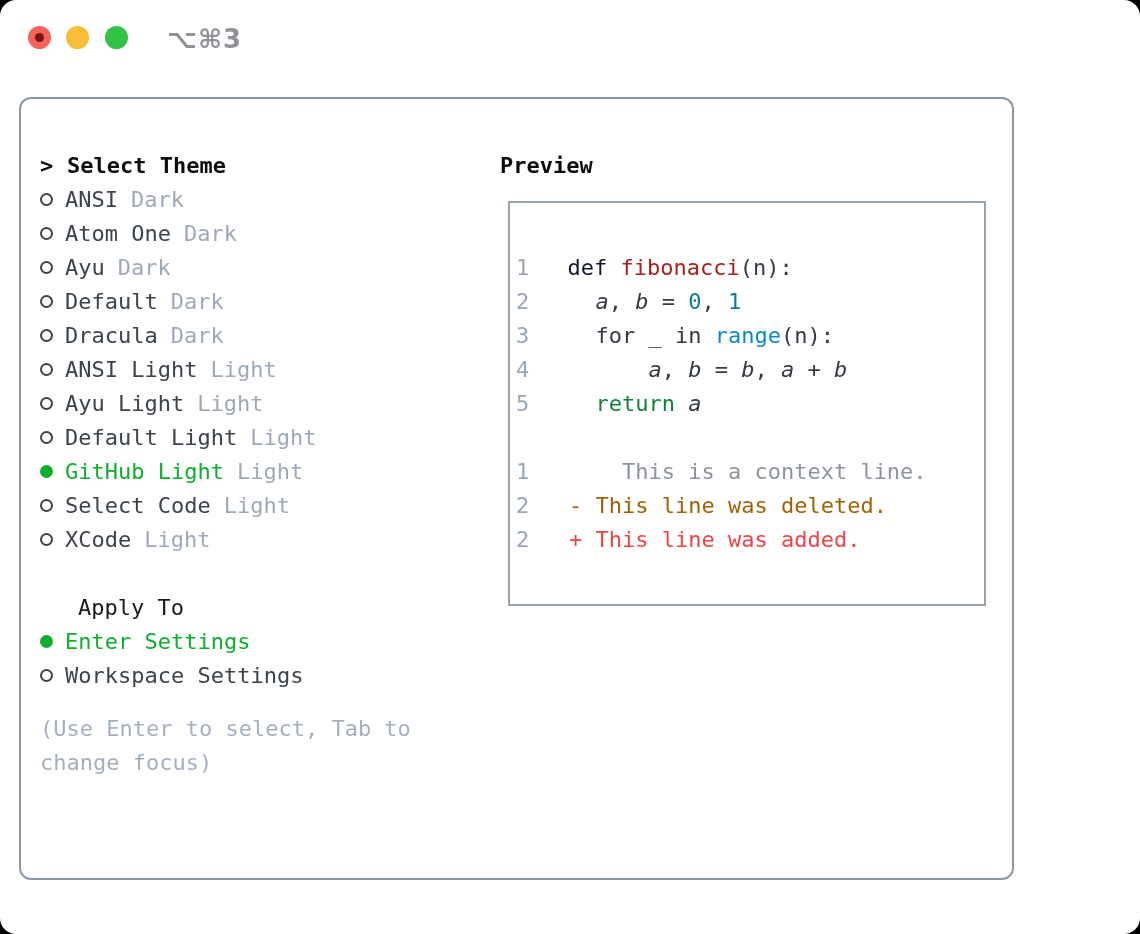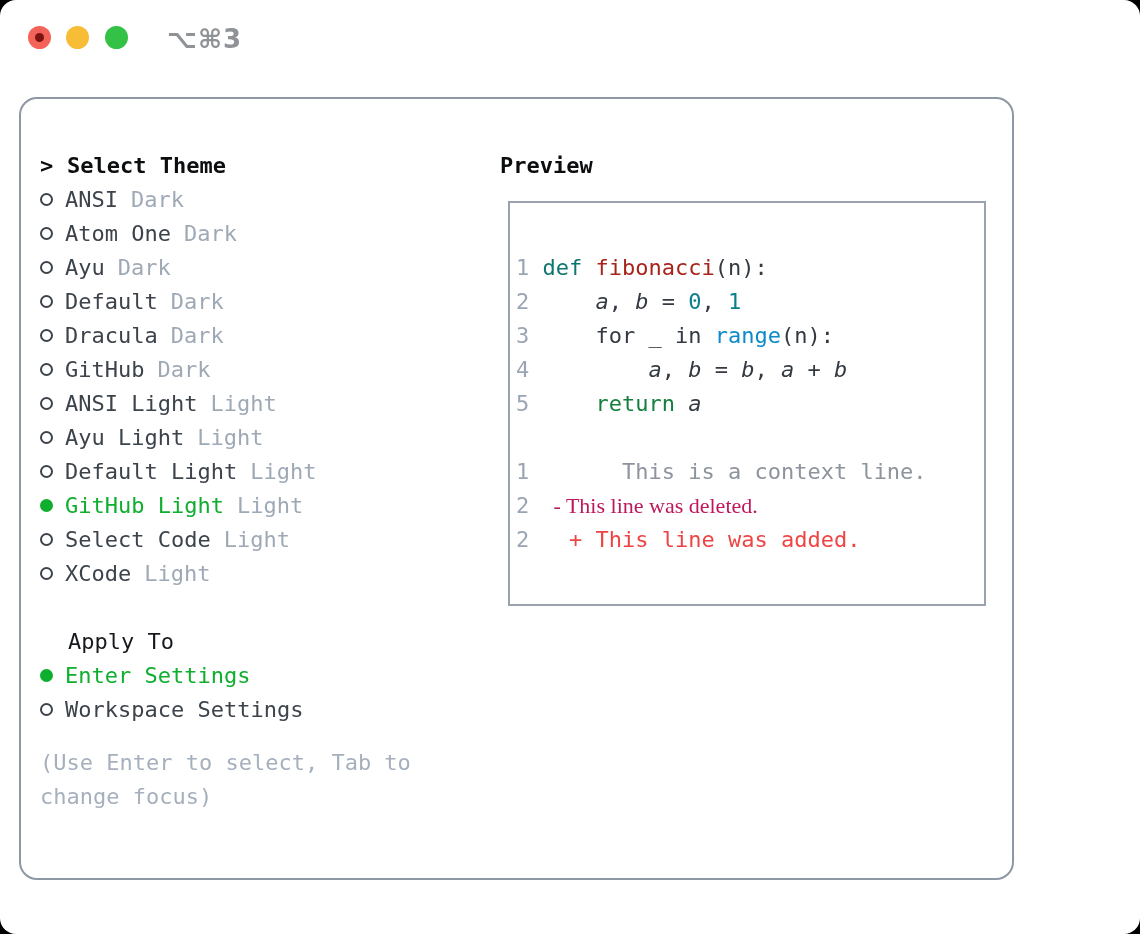--- a/index.html
+++ b/index.html
@@ -30,39 +30,39 @@
     font-family: "DejaVu Sans", "Liberation Sans", sans-serif;
     font-size: 26px; font-weight: 700; letter-spacing: 1px;
     color: var(--shortcut);
   }
 
   
   .panel {
     position: absolute; left: 19px; top: 97px;
     width: 995px; height: 783px;
     border: 2px solid var(--panel-border);
-    border-radius: 18px;
+    border-radius: 12px;
     background: #fff;
   }
 
   
   .left-col { position: absolute; left: 19px; top: 50px; width: 460px; }
   .row { height: 34px; line-height: 34px; font-size: 22px; white-space: pre; color: var(--item-text); }
   .header-row { font-weight: 700; color: var(--header-text); }
   .prompt { display: inline-block; width: 27px; }
   .bullet {
     display: inline-block; width: 13px; height: 13px; border-radius: 50%;
     border: 2px solid var(--item-text); margin-right: 12px; vertical-align: 1px;
   }
   .bullet.selected { border-color: var(--accent-green); background: var(--accent-green); }
   .theme-name { color: var(--item-text); }
   .theme-name.selected { color: var(--accent-green); }
   .theme-tag { color: var(--tag-gray); margin-left: 13px; }
   .spacer { height: 34px; }
-  .apply-header { color: var(--apply-header); margin-left: 28px; }
+  .apply-header { color: var(--apply-header); margin-left: 38px; }
   .hint {
     margin-top: 19px; width: 420px;
     font-size: 22px; line-height: 34px; color: var(--hint-gray);
   }
 
   
   .preview-title {
     position: absolute; left: 479px; top: 50px;
     height: 34px; line-height: 34px;
     font-size: 22px; font-weight: 700; color: var(--header-text);
@@ -94,45 +94,44 @@
 
   <div class="panel">
     <div class="left-col">
       <div class="row header-row"><span class="prompt">&gt;</span><span>Select Theme</span></div>
       <div id="theme-items">
           <div class="row"><span class="bullet"></span><span class="theme-name">ANSI</span><span class="theme-tag">Dark</span></div>
           <div class="row"><span class="bullet"></span><span class="theme-name">Atom One</span><span class="theme-tag">Dark</span></div>
           <div class="row"><span class="bullet"></span><span class="theme-name">Ayu</span><span class="theme-tag">Dark</span></div>
           <div class="row"><span class="bullet"></span><span class="theme-name">Default</span><span class="theme-tag">Dark</span></div>
           <div class="row"><span class="bullet"></span><span class="theme-name">Dracula</span><span class="theme-tag">Dark</span></div>
-          <div class="row"><span class="bullet"></span><span class="theme-name">GitHub</span><span class="theme-tag">Dark</span></div>
           <div class="row"><span class="bullet"></span><span class="theme-name">ANSI Light</span><span class="theme-tag">Light</span></div>
           <div class="row"><span class="bullet"></span><span class="theme-name">Ayu Light</span><span class="theme-tag">Light</span></div>
           <div class="row"><span class="bullet"></span><span class="theme-name">Default Light</span><span class="theme-tag">Light</span></div>
           <div class="row"><span class="bullet selected"></span><span class="theme-name selected">GitHub Light</span><span class="theme-tag">Light</span></div>
           <div class="row"><span class="bullet"></span><span class="theme-name">Select Code</span><span class="theme-tag">Light</span></div>
           <div class="row"><span class="bullet"></span><span class="theme-name">XCode</span><span class="theme-tag">Light</span></div>
         </div>
       <div class="spacer"></div>
       <div class="row apply-header">Apply To</div>
       <div id="apply-items">
           <div class="row"><span class="bullet selected"></span><span class="theme-name selected">Enter Settings</span></div>
           <div class="row"><span class="bullet"></span><span class="theme-name">Workspace Settings</span></div>
         </div>
       <div class="hint">(Use Enter to select, Tab to change focus)</div>
     </div>
 
     <div class="preview-title">Preview</div>
     <div class="preview-box">
       <div id="code-lines">
-          <div class="code-line"><span class="lnum">1 </span><span style="color: #0f766e;">def </span><span style="color: rgb(168, 35, 26);">fibonacci</span><span style="color: rgb(52, 58, 65);">(n):</span></div>
+          <div class="code-line"><span class="lnum">1 </span><span style="color: #0f172a; margin-left: 25px;">def </span><span style="color: rgb(168, 35, 26);">fibonacci</span><span style="color: rgb(52, 58, 65);">(n):</span></div>
           <div class="code-line"><span class="lnum">2 </span><span style="color: rgb(52, 58, 65);">    </span><span class="seg-italic" style="color: rgb(52, 58, 65);">a</span><span style="color: rgb(52, 58, 65);">, </span><span class="seg-italic" style="color: rgb(52, 58, 65);">b</span><span style="color: rgb(52, 58, 65);"> = </span><span style="color: rgb(11, 127, 137);">0</span><span style="color: rgb(52, 58, 65);">, </span><span style="color: rgb(11, 127, 137);">1</span></div>
           <div class="code-line"><span class="lnum">3 </span><span style="color: rgb(52, 58, 65);">    for _ in </span><span style="color: rgb(11, 138, 201);">range</span><span style="color: rgb(52, 58, 65);">(n):</span></div>
           <div class="code-line"><span class="lnum">4 </span><span style="color: rgb(52, 58, 65);">        </span><span class="seg-italic" style="color: rgb(52, 58, 65);">a</span><span style="color: rgb(52, 58, 65);">, </span><span class="seg-italic" style="color: rgb(52, 58, 65);">b</span><span style="color: rgb(52, 58, 65);"> = </span><span class="seg-italic" style="color: rgb(52, 58, 65);">b</span><span style="color: rgb(52, 58, 65);">, </span><span class="seg-italic" style="color: rgb(52, 58, 65);">a</span><span style="color: rgb(52, 58, 65);"> + </span><span class="seg-italic" style="color: rgb(52, 58, 65);">b</span></div>
           <div class="code-line"><span class="lnum">5 </span><span style="color: #15803d;">    return </span><span class="seg-italic" style="color: rgb(52, 58, 65);">a</span></div>
           <div class="code-line"><span class="lnum"> </span></div>
           <div class="code-line"><span class="lnum">1 </span><span style="color: rgb(141, 148, 157);">      This is a context line.</span></div>
-          <div class="code-line"><span class="lnum">2 </span><span style="color: #be185d; font-family: Liberation Serif, serif;">  - This line was deleted.</span></div>
+          <div class="code-line"><span class="lnum">2 </span><span style="color: #a16207;">  - This line was deleted.</span></div>
           <div class="code-line"><span class="lnum">2 </span><span style="color: #ef4444;">  + This line was added.</span></div>
         </div>
     </div>
   </div>
 </div>
 
 </body></html>

